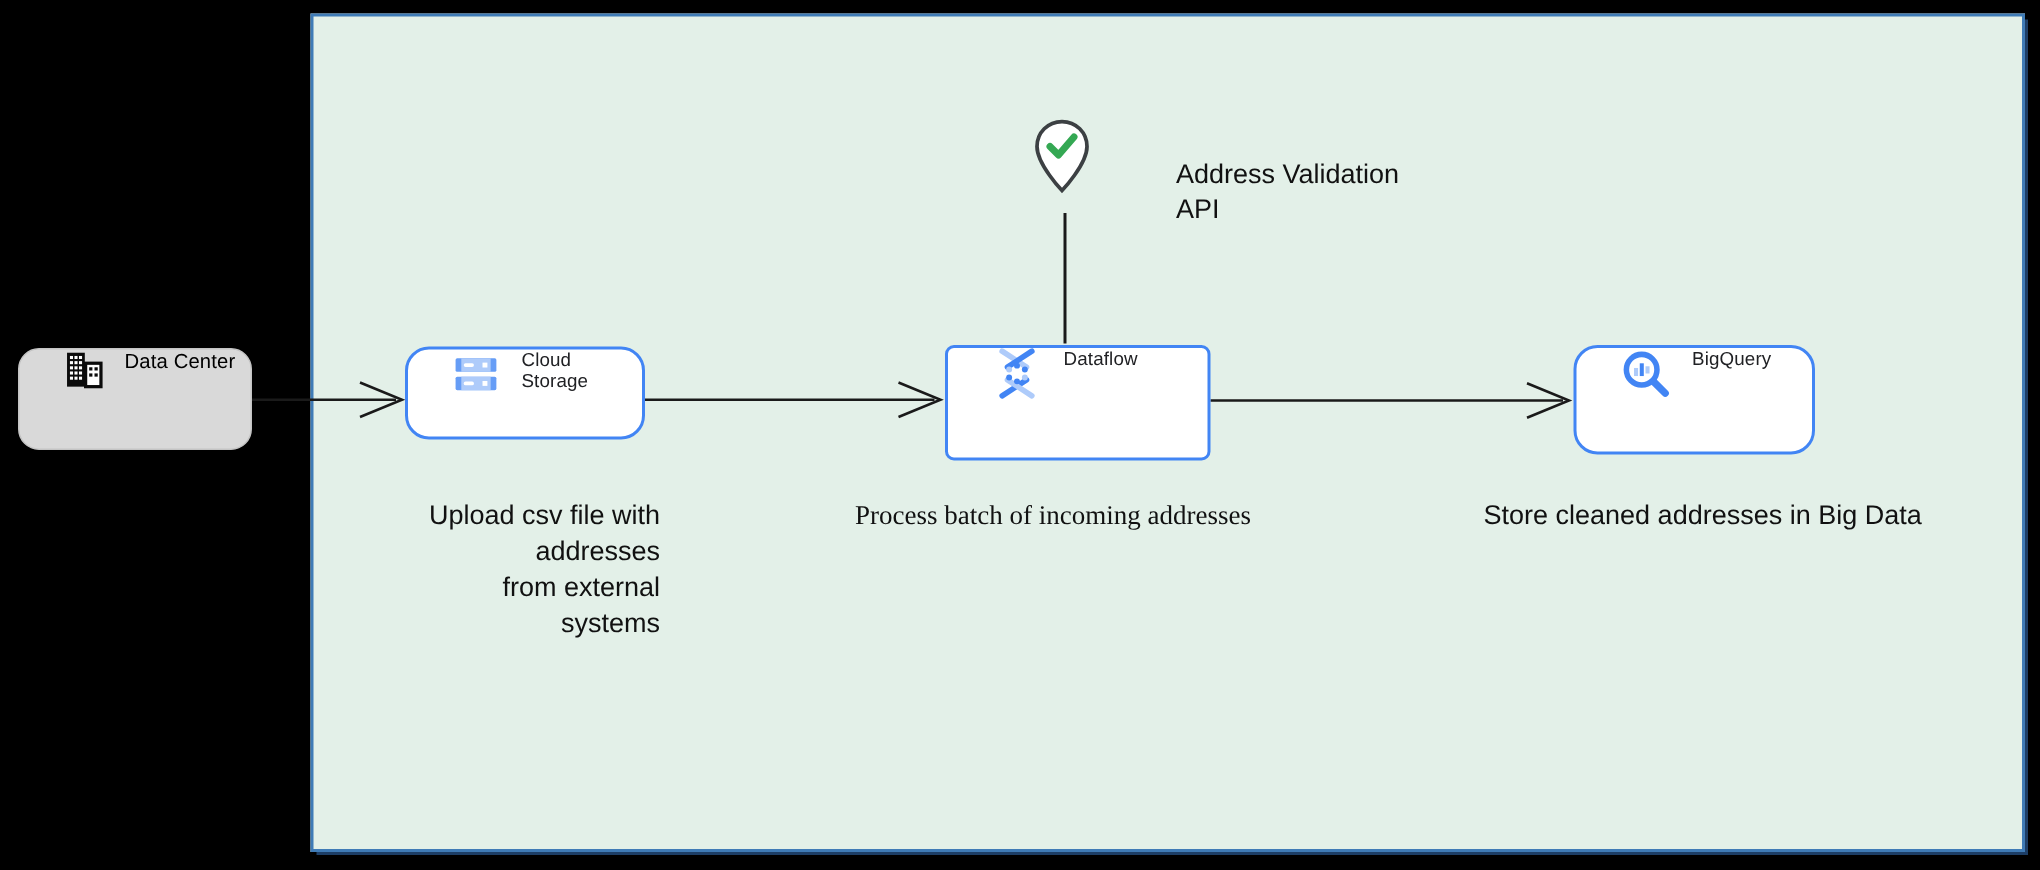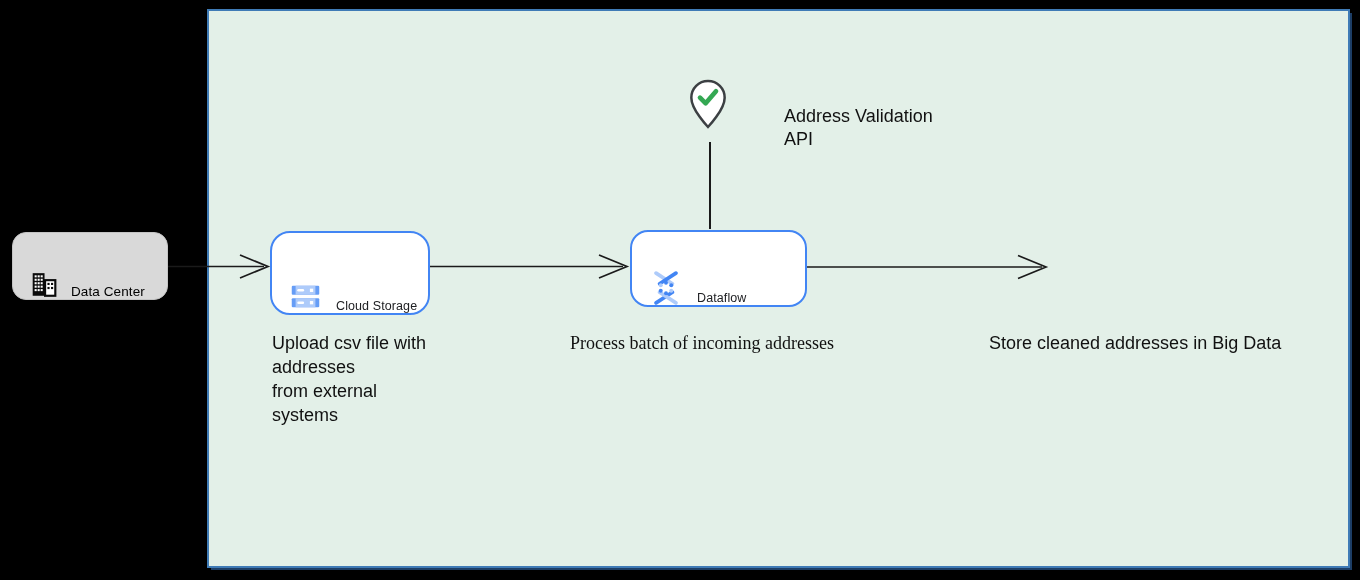--- a/index.html
+++ b/index.html
@@ -7,43 +7,43 @@
     position:relative;width:1360px;height:580px;background:#000;overflow:hidden;
     font-family:"Liberation Sans","DejaVu Sans",sans-serif;
   }
   .boundary{
     position:absolute;left:207px;top:9px;width:1143px;height:559px;
     box-sizing:border-box;background:#e3f0e8;border:2px solid #3f7bb6;
     box-shadow:3px 3px 0 -1px #1d3e66;
   }
   svg.connectors{position:absolute;left:0;top:0;width:1360px;height:580px;pointer-events:none;}
   .node{
-    position:absolute;display:flex;align-items:flex-end;box-sizing:border-box;
+    position:absolute;display:flex;align-items:flex-start;box-sizing:border-box;
     background:#fff;border:2px solid #4285f4;border-radius:16px;
-    padding-left:17px;gap:14px;
+    padding-left:29px;gap:14px;
   }
   .node .label{font-size:12.5px;color:#202124;letter-spacing:0.1px;}
   .node.external{
     background:#d9d9d9;border:1px solid #c4c4c4;border-radius:14px;
     left:12px;top:232px;width:156px;height:68px;gap:13px;
   }
   .node.external .label{font-size:13.5px;color:#000;}
-  .node.cloud-storage{left:270px;top:231px;width:160px;height:84px;border-radius:20px;}
-  .node.dataflow{left:630px;top:230px;width:177px;height:77px;border-radius:18px;}
+  .node.cloud-storage{left:270px;top:231px;width:160px;height:62px;}
+  .node.dataflow{left:630px;top:230px;width:177px;height:77px;border-radius:6px;}
   .node.bigquery{left:1049px;top:230px;width:161px;height:73px;}
   .pin{position:absolute;left:688px;top:79px;width:40px;height:50px;}
   .api-label{
     position:absolute;left:784px;top:89px;font-size:18px;line-height:23px;
     color:#111;white-space:pre-line;margin-top:16px;
   }
   .caption{
     position:absolute;font-size:18px;line-height:24px;color:#111;
     white-space:pre-line;
   }
-  .caption.upload{left:272px;top:331px;}
+  .caption.upload{left:286px;top:331px;text-align:right;}
   .caption.process{left:570px;top:331px;font-family:Liberation Serif, serif;}
   .caption.store{left:989px;top:331px;}
 </style>
 </head>
 <body>
 
 <div class="stage">
 
   <div class="boundary"></div>
 
@@ -129,20 +129,30 @@
         <circle cx="8.3" cy="10.1" r="1.4" fill="#aecbfa"></circle>
         <circle cx="15.7" cy="10.1" r="1.4" fill="#4285f4"></circle>
         <circle cx="8.3" cy="13.9" r="1.4" fill="#4285f4"></circle>
         <circle cx="15.7" cy="13.9" r="1.4" fill="#aecbfa"></circle>
         <circle cx="12" cy="15.7" r="1.4" fill="#4285f4"></circle>
       </g>
     </svg>
     <span class="label">Dataflow</span>
   </div>
 
+  <div class="node bigquery">
+    <svg width="34" height="34" viewBox="0 0 24 24">
+      <circle cx="10.2" cy="10.2" r="7.2" fill="#ffffff" stroke="#4285f4" stroke-width="2.6"></circle>
+      <line x1="15.8" y1="15.8" x2="21.3" y2="21.3" stroke="#4285f4" stroke-width="3.4" stroke-linecap="round"></line>
+      <rect x="6.6" y="9.4" width="1.9" height="3.8" fill="#aecbfa"></rect>
+      <rect x="9.3" y="7.2" width="1.9" height="6" fill="#4285f4"></rect>
+      <rect x="12" y="8.6" width="1.9" height="3.4" fill="#aecbfa"></rect>
+    </svg>
+    <span class="label">BigQuery</span>
+  </div>
 
   <div class="pin">
     <svg width="40" height="50" viewBox="0 0 24 30">
       <path d="M12 1.2 C6.4 1.2 2 5.6 2 11.2 C2 18.4 12 28.8 12 28.8 C12 28.8 22 18.4 22 11.2 C22 5.6 17.6 1.2 12 1.2 Z" fill="#ffffff" stroke="#3c4043" stroke-width="1.5"></path>
       <polyline points="7.2 11.2 10.6 14.6 16.8 7.4" fill="none" stroke="#34a853" stroke-width="2.8" stroke-linecap="round" stroke-linejoin="round"></polyline>
     </svg>
   </div>
   <div class="api-label">Address Validation
 API</div>
 

